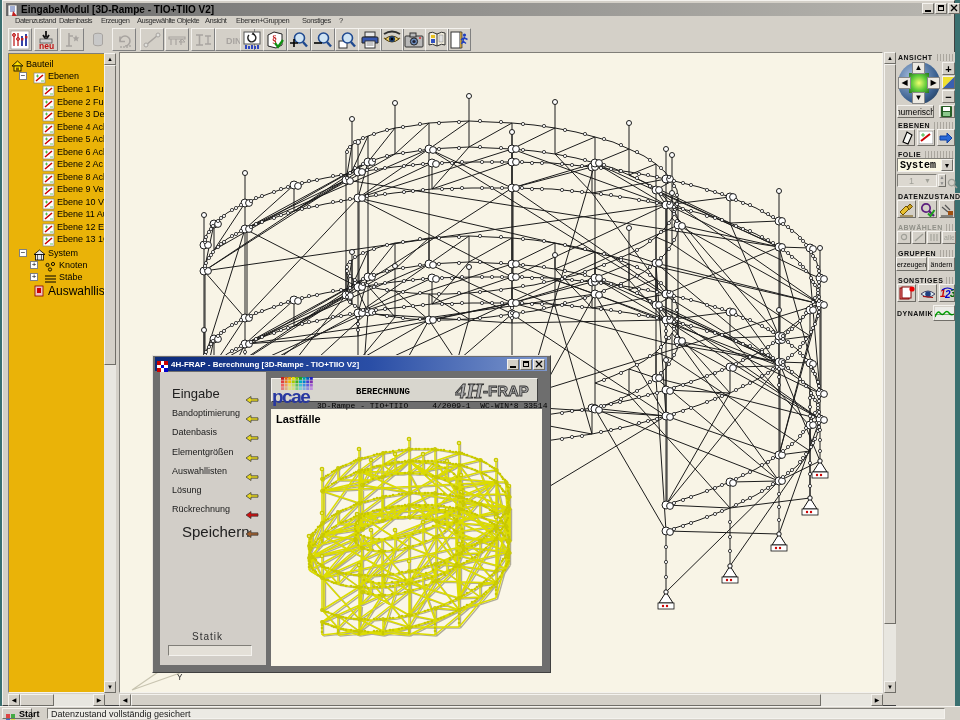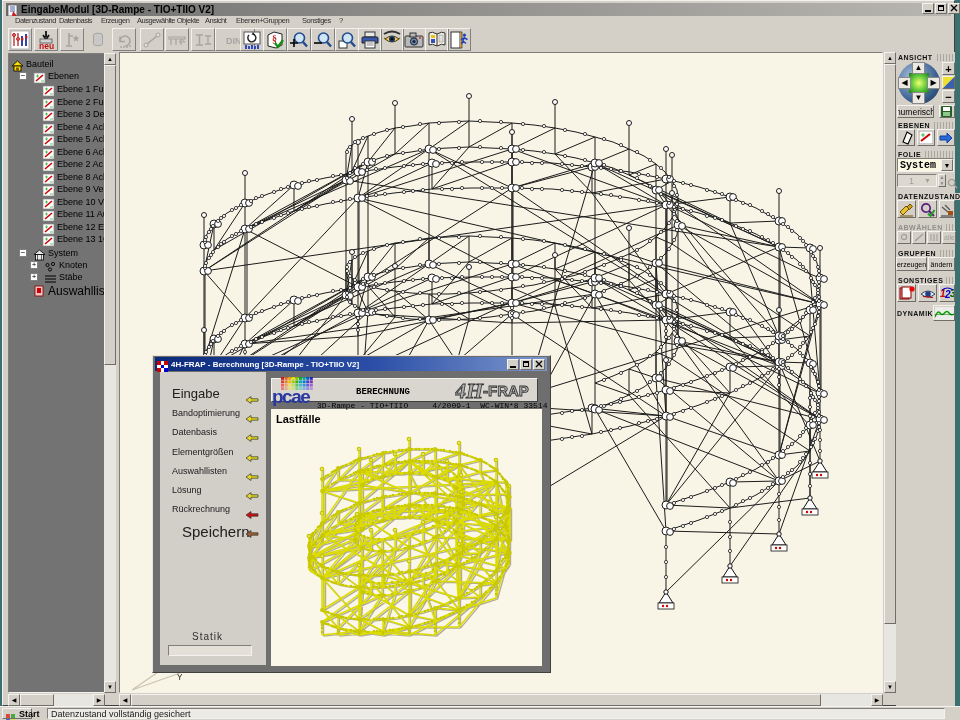--- a/index.html
+++ b/index.html
@@ -184,21 +184,21 @@
       <svg width="20" height="20">
         <rect x="2" y="2" width="9" height="16" fill="#fff" stroke="#333"></rect>
         <path d="M11 2 h2 v16 h-2" fill="#c8a040" stroke="#333" stroke-width="0.7"></path>
         <circle cx="15.5" cy="5" r="1.6" fill="#2040c0"></circle>
         <path d="M15.5 6.5 L14 11 l-1.5 3 M14 11 l3 2.5 M14 8 l-2 2 M15.5 8 l3 1.5" stroke="#2040c0" stroke-width="1.4" fill="none"></path>
       </svg>
     </div>
 </div>
 
 <div class="abs sunk" style="left:8px;top:53px;width:97px;height:640px;background:#fff"></div>
-<div class="abs" style="left:9px;top:54px;width:95px;height:638px;background:#737373;overflow:hidden">
+<div class="abs" style="left:9px;top:54px;width:95px;height:638px;background:#eab308;overflow:hidden">
     <div class="abs" style="left:2px;top:4px;width:13px;height:12px"><svg width="13" height="12">
         <path d="M1 6 L6.5 1 L12 6 Z" fill="#ffe000" stroke="#000" stroke-width="0.8"></path>
         <rect x="3" y="6" width="7" height="5" fill="#ffe000" stroke="#000" stroke-width="0.8"></rect>
         <rect x="5" y="7.5" width="3" height="3.5" fill="#806000"></rect>
       </svg></div>
     <div class="abs" style="left:17px;top:5px;font-size:9px;white-space:nowrap;color:#000">Bauteil</div>
     <div class="abs" style="left:10px;top:18px;width:8px;height:8px;border:1px solid #808080;background:#fff;font-size:8px;line-height:6px;text-align:center;color:#000">−</div>
     <div class="abs" style="left:24px;top:16px;width:13px;height:12px"><svg width="13" height="12">
         <rect x="1" y="1" width="11" height="10" fill="#fff" stroke="#888" stroke-width="0.7"></rect>
         <path d="M3 9 L10 3" stroke="#c00" stroke-width="1.6"></path>

